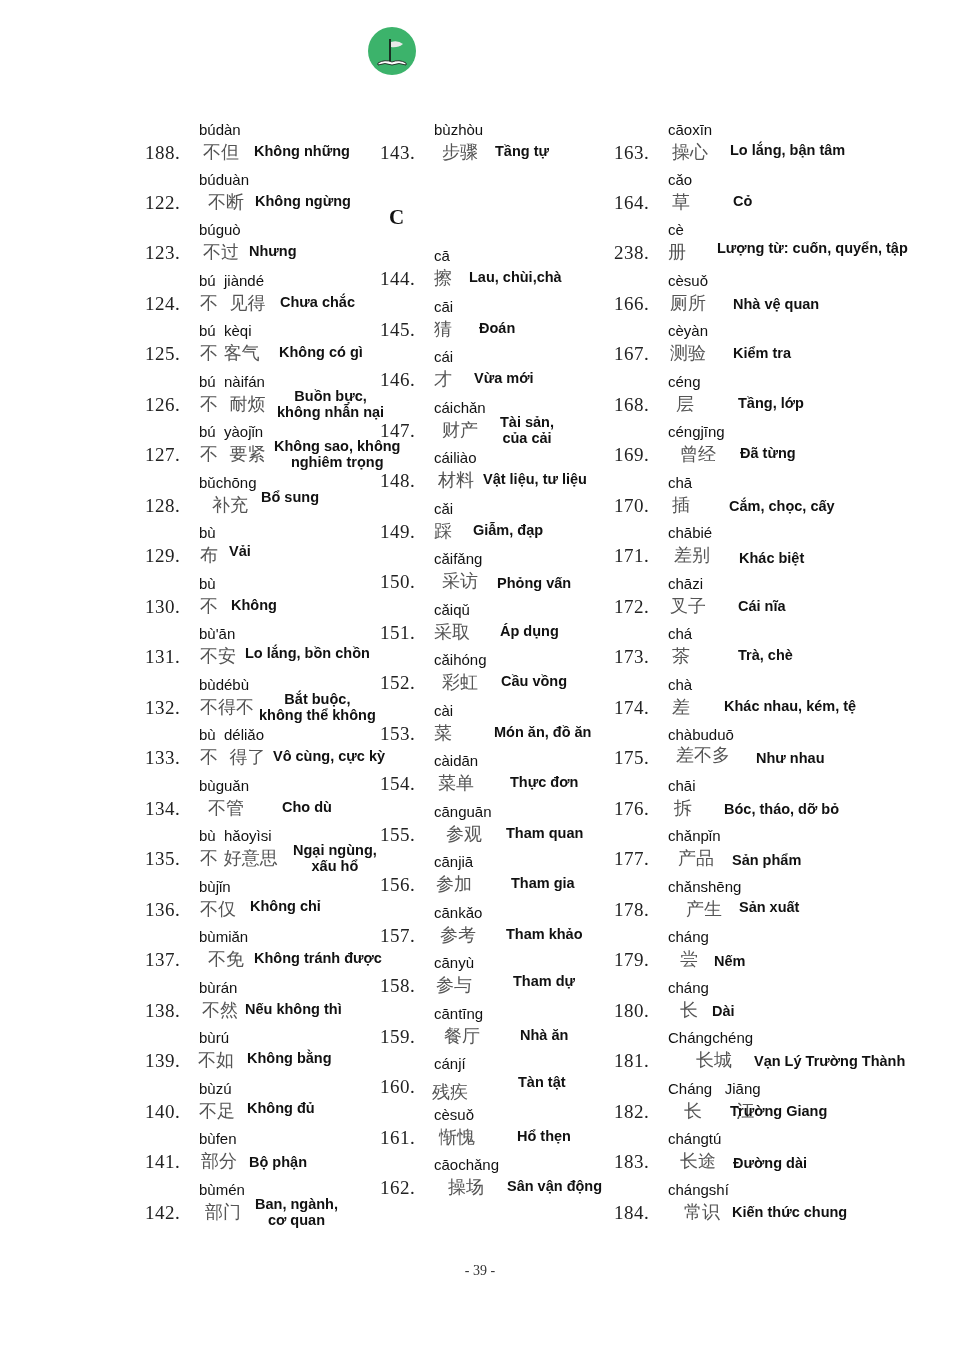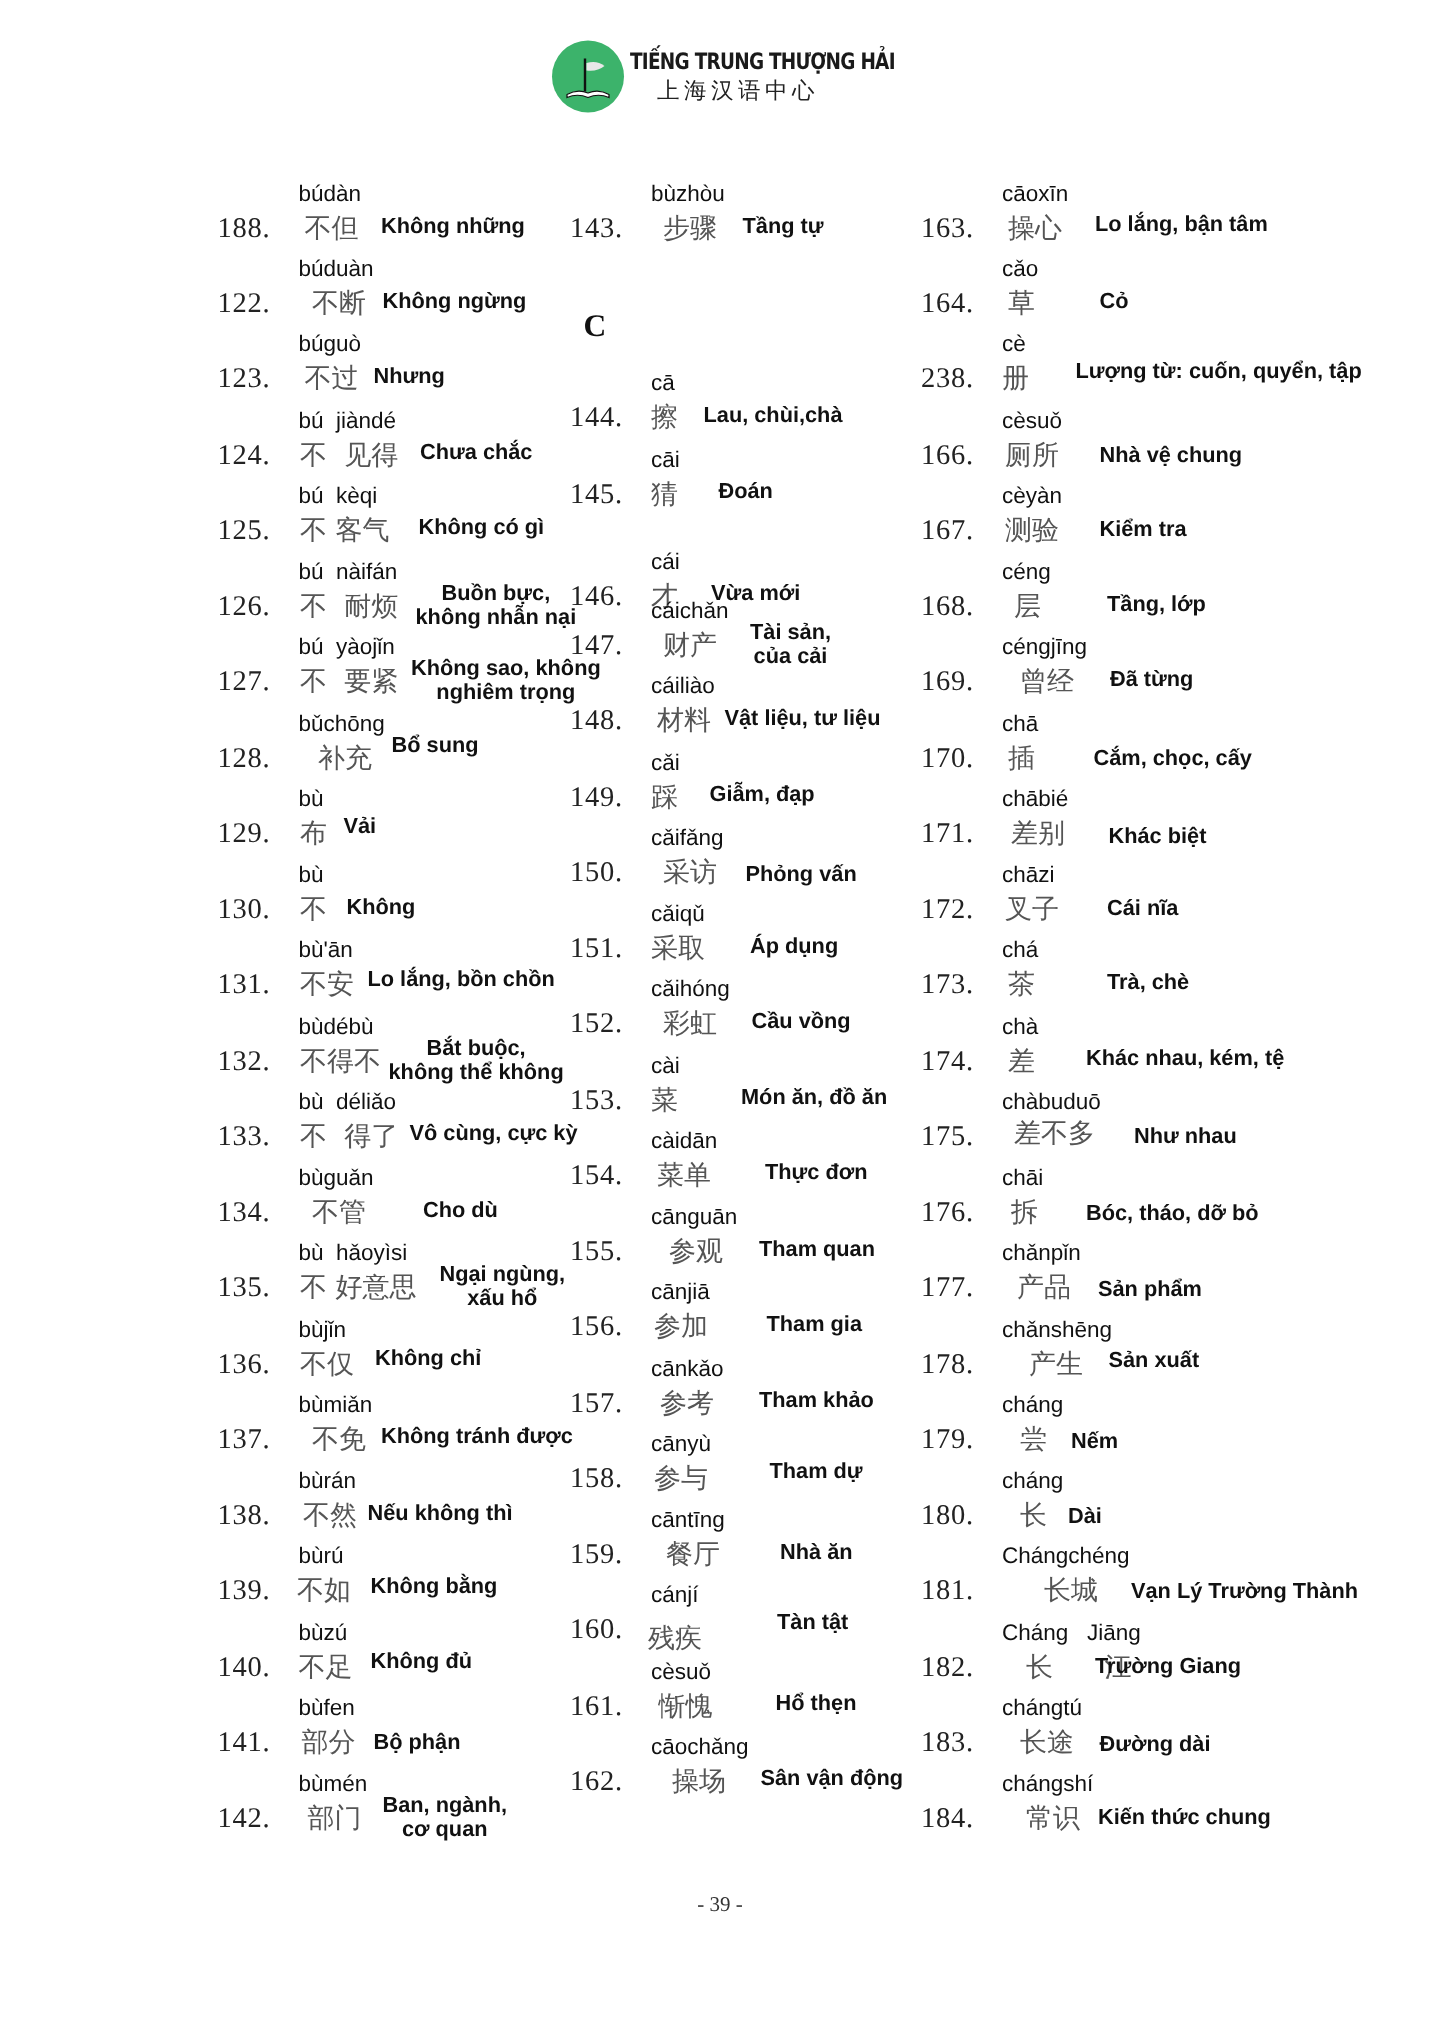--- a/index.html
+++ b/index.html
@@ -33,24 +33,20 @@
 <body>
 
 <div class="header">
   <div class="logo-circle">
     <svg width="48" height="48" viewBox="0 0 48 48">
       <line x1="22" y1="12" x2="22" y2="34" stroke="#111" stroke-width="1.6"></line>
       <path d="M23 15 Q30 13 35 17 Q30 21 23 20 Z" fill="#e8e8e8"></path>
       <path d="M10 36 Q17 32 24 35 Q31 32 38 36 L38 38 Q31 35 24 38 Q17 35 10 38 Z" fill="#ffffff" stroke="#111" stroke-width="0.8"></path>
     </svg>
   </div>
-  <div class="brand">
-    <div class="brand-name">TIẾNG TRUNG THƯỢNG HẢI</div>
-    <div class="brand-cn">上海汉语中心</div>
-  </div>
 </div>
 
 <div class="col col1">
   <div class="entry" style="top:0px">
       <span class="pinyin">búdàn</span>
       <span class="num">188.</span>
       <span class="hanzi" style="left:58px">不但</span>
       <span class="meaning" style="left:109px">Không những</span>
     </div>
   <div class="entry" style="top:50px">
@@ -195,21 +191,21 @@
       <span class="num">144.</span>
       <span class="hanzi" style="left:54px">擦</span>
       <span class="meaning" style="left:89px">Lau, chùi,chà</span>
     </div>
   <div class="entry" style="top:177px">
       <span class="pinyin">cāi</span>
       <span class="num">145.</span>
       <span class="hanzi" style="left:54px">猜</span>
       <span class="meaning" style="left:99px">Đoán</span>
     </div>
-  <div class="entry" style="top:245px">
+  <div class="entry" style="top:227px">
       <span class="pinyin">cái</span>
       <span class="num">146.</span>
       <span class="hanzi" style="left:54px">才</span>
       <span class="meaning" style="left:94px">Vừa mới</span>
     </div>
   <div class="entry" style="top:278px">
       <span class="pinyin">cáichǎn</span>
       <span class="num">147.</span>
       <span class="hanzi" style="left:62px">财产</span>
       <span class="meaning two" style="left:120px">Tài sản,<br>của cải</span>
@@ -322,21 +318,21 @@
   <div class="entry" style="top:100px">
       <span class="pinyin">cè</span>
       <span class="num">238.</span>
       <span class="hanzi" style="left:54px">册</span>
       <span class="meaning" style="left:103px;top:22px">Lượng từ: cuốn, quyển, tập</span>
     </div>
   <div class="entry" style="top:151px">
       <span class="pinyin">cèsuǒ</span>
       <span class="num">166.</span>
       <span class="hanzi" style="left:56px">厕所</span>
-      <span class="meaning" style="left:119px;top:27px">Nhà vệ chung</span>
+      <span class="meaning" style="left:119px;top:27px">Nhà vệ quan</span>
     </div>
   <div class="entry" style="top:201px">
       <span class="pinyin">cèyàn</span>
       <span class="num">167.</span>
       <span class="hanzi" style="left:56px">测验</span>
       <span class="meaning" style="left:119px;top:26px">Kiểm tra</span>
     </div>
   <div class="entry" style="top:252px">
       <span class="pinyin">céng</span>
       <span class="num">168.</span>

